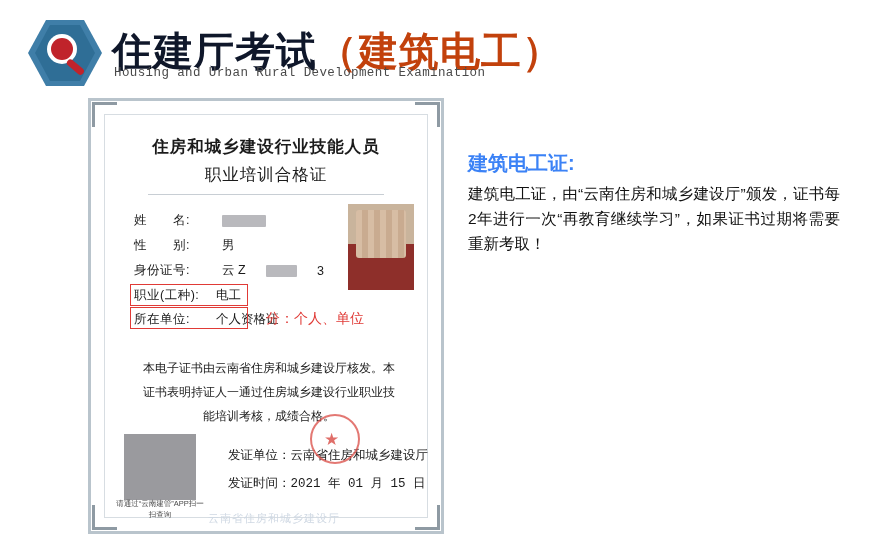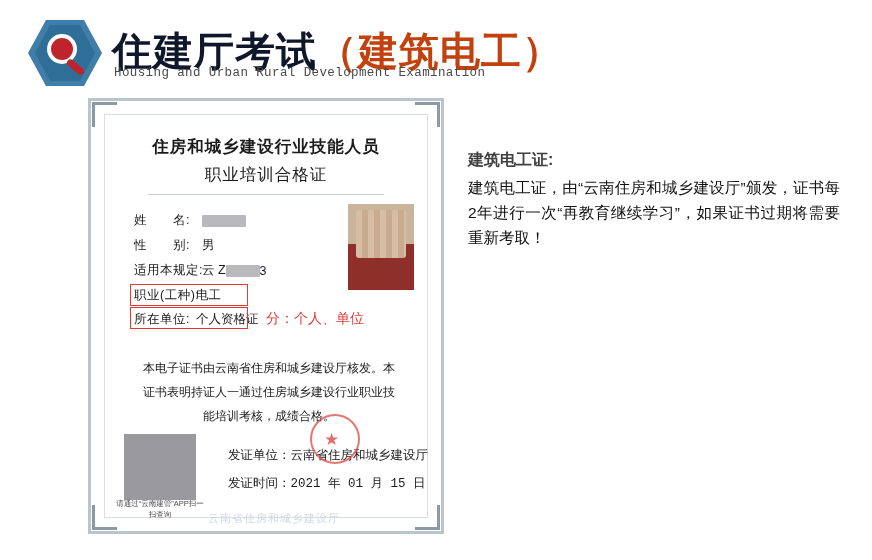--- a/index.html
+++ b/index.html
@@ -136,20 +136,21 @@
     top: 110px;
     width: 190px;
     font-size: 12.5px;
     color: #1b1b1b;
   }
   .field-row {
     height: 25px;
     display: flex;
     align-items: center;
     white-space: nowrap;
+    gap: 20px;
   }
   .field-label {
     width: 68px;
     flex: none;
     letter-spacing: 0.5px;
   }
   .field-label.wide { width: 62px; }
   .field-value {
     color: #1b1b1b;
   }
@@ -269,23 +270,23 @@
   }
 
   
   .info {
     position: absolute;
     left: 468px;
     top: 150px;
     width: 372px;
   }
   .info-title {
-    font-size: 16px;
+    font-size: 20px;
     font-weight: bold;
-    color: #404040;
+    color: #3b82f6;
     margin: 0 0 4px 0;
   }
   .info-body {
     font-size: 15.5px;
     line-height: 25px;
     color: #111111;
     text-align: justify;
   }
   .info-body p { margin: 0; }
 </style>
@@ -323,21 +324,21 @@
   <div class="fields">
     <div class="field-row">
       <span class="field-label">姓　　名:</span>
       <span class="redacted r-short"></span>
     </div>
     <div class="field-row">
       <span class="field-label">性　　别:</span>
       <span class="field-value">男</span>
     </div>
     <div class="field-row">
-      <span class="field-label">适用本规定:</span>
+      <span class="field-label">身份证号:</span>
       <span class="field-value">云 Z</span>
       <span class="redacted r-mid"></span>
       <span class="field-value">3</span>
     </div>
     <div class="field-row" style="height:24px">
       <span class="field-label wide">职业(工种):</span>
       <span class="field-value">电工</span>
     </div>
     <div class="field-row" style="height:24px">
       <span class="field-label wide">所在单位:</span>

